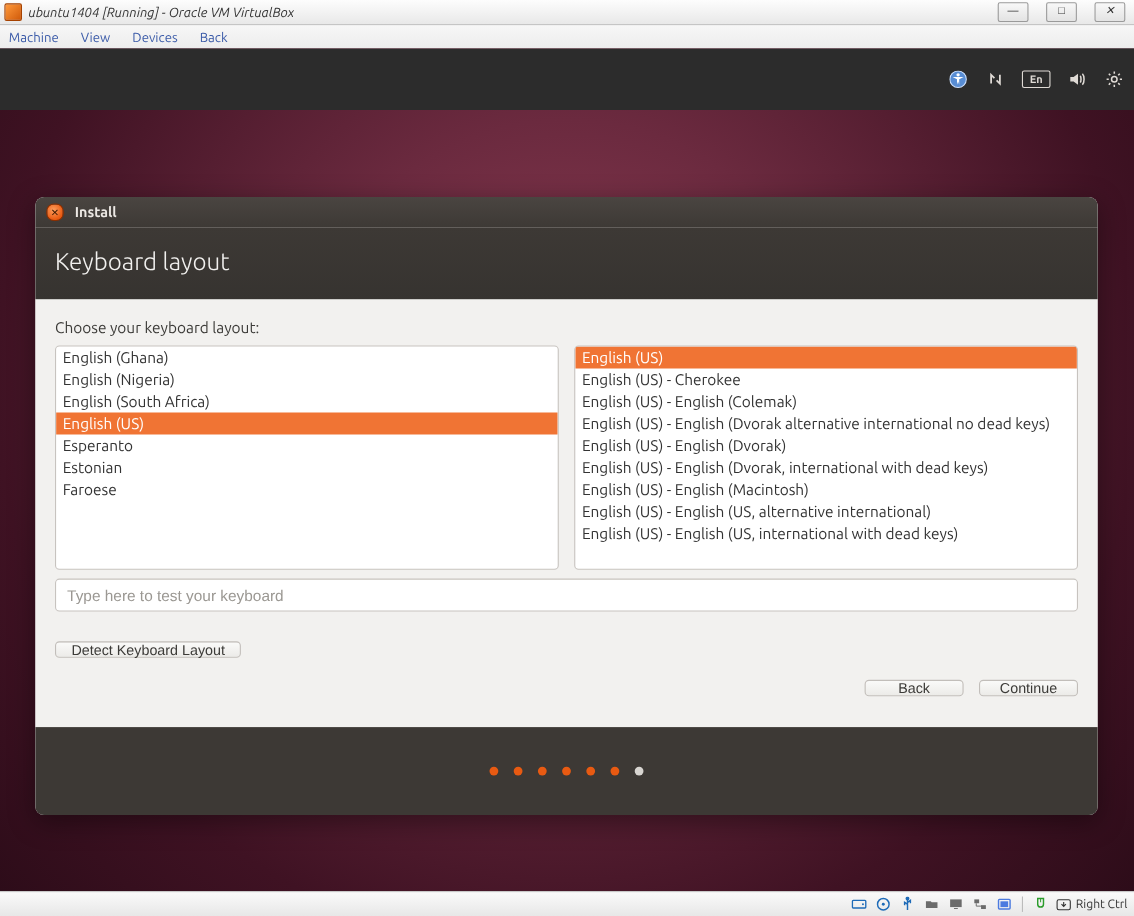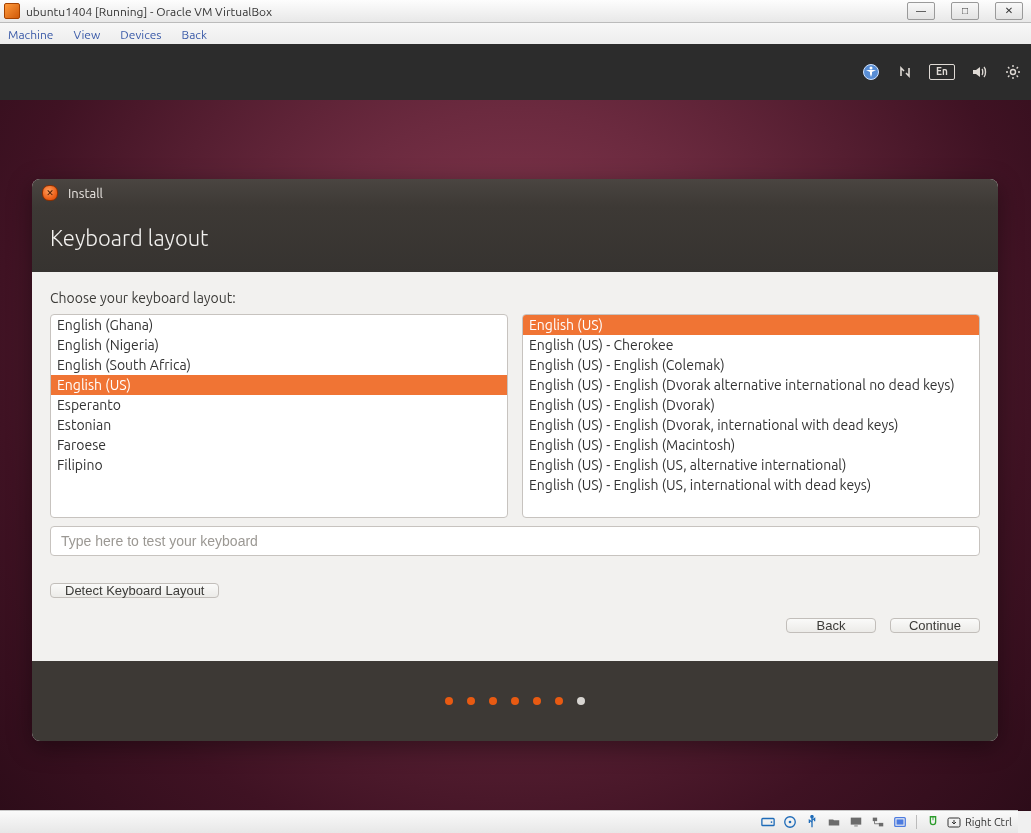--- a/index.html
+++ b/index.html
@@ -1,42 +1,42 @@
 <!DOCTYPE html>
 <html><head>
 <meta charset="utf-8">
 <style>
   html,body{margin:0;padding:0;font-family:"Ubuntu","Segoe UI",Arial,sans-serif;background:#f0f0f0;height:100%;overflow:hidden;}
   body{width:1031px;height:833px;position:relative;}
   
-  .vb-titlebar{height:22px;background:linear-gradient(#fdfdfd,#e8e8e8);border-bottom:1px solid #bbb;display:flex;align-items:center;padding:0 4px;font-size:12px;color:#333;}
+  .vb-titlebar{height:22px;background:linear-gradient(#fdfdfd,#e8e8e8);border-bottom:1px solid #bbb;display:flex;align-items:center;padding:0 4px;font-size:12px;color:#333;font-style:italic;}
   .vb-titlebar .vb-icon{width:14px;height:14px;margin-right:6px;background:linear-gradient(135deg,#ff9a3c,#d05a0a);border:1px solid #a64200;border-radius:2px;}
   .vb-titlebar .spacer{flex:1;}
   .vb-titlebar .win-btns{display:flex;gap:16px;padding-right:4px;}
   .vb-titlebar .win-btn{width:26px;height:16px;border:1px solid #9a9a9a;background:linear-gradient(#f8f8f8,#e3e3e3);border-radius:2px;display:flex;align-items:center;justify-content:center;font-size:10px;line-height:1;cursor:pointer;font-family:Arial,sans-serif;}
   .vb-menubar{height:22px;background:linear-gradient(#f7f7f7,#ececec);border-bottom:1px solid #c8c8c8;display:flex;align-items:center;padding:0 8px;font-size:12px;gap:20px;color:#3a5aa8;}
   .vb-menubar span{cursor:pointer;}
-  .vb-statusbar{position:absolute;left:0;right:13px;bottom:0;height:22px;background:linear-gradient(#fafafa,#e7e7e7);border-top:1px solid #c8c8c8;display:flex;align-items:center;justify-content:flex-end;gap:6px;padding:0 6px;font-size:11px;color:#333;}
+  .vb-statusbar{position:absolute;left:0;right:0;bottom:0;height:22px;background:linear-gradient(#fafafa,#e7e7e7);border-top:1px solid #c8c8c8;display:flex;align-items:center;justify-content:flex-end;gap:6px;padding:0 6px;font-size:11px;color:#333;}
   .vb-statusbar .st-icon{width:16px;height:14px;display:flex;align-items:center;justify-content:center;}
   .vb-statusbar .st-icon svg{width:14px;height:14px;}
   .vb-statusbar .sep{width:1px;height:14px;background:#bbb;margin:0 2px;}
   .vb-statusbar .host-key{display:flex;align-items:center;gap:4px;}
   
   .guest{position:absolute;left:0;right:0;top:44px;bottom:22px;background:radial-gradient(circle at 50% 40%,#8d3c53 0%,#6b2a3f 35%,#3f1223 75%,#2d0c19 100%);overflow:hidden;}
   
   .unity-panel{height:24px;background:#2c2c2c;display:flex;align-items:center;justify-content:flex-end;padding:16px 8px;gap:14px;}
   .panel-icon{width:20px;height:20px;display:flex;align-items:center;justify-content:center;color:#dfdad5;cursor:pointer;}
   .panel-icon svg{width:16px;height:16px;}
   .panel-icon.lang{font-size:10px;font-weight:bold;border:1px solid #dfdad5;border-radius:2px;padding:0 2px;height:14px;line-height:14px;}
   
   
   .install-win{position:absolute;left:32px;top:135px;width:966px;border-radius:8px;overflow:hidden;box-shadow:0 6px 24px rgba(0,0,0,0.4);display:flex;flex-direction:column;background:#f2f1ef;}
   .win-titlebar{height:28px;background:linear-gradient(#4a4541,#3d3935);display:flex;align-items:center;padding:0 10px;gap:10px;}
   .close-btn{width:14px;height:14px;border-radius:7px;background:radial-gradient(circle at 40% 35%,#ff9d5c,#e85a12 70%);border:1px solid #8c2f00;display:flex;align-items:center;justify-content:center;color:#3a1700;font-size:9px;line-height:1;cursor:pointer;}
-  .win-title{color:#ece8e4;font-size:13px;font-weight:normal;}
+  .win-title{color:#ece8e4;font-size:13px;font-weight:bold;}
   .win-header{background:linear-gradient(#3d3935,#363330);padding:18px 18px 22px 18px;color:#f2f1ef;font-size:22px;font-weight:300;}
   .win-body{padding:18px 18px 14px 18px;color:#3c3b38;font-size:14px;}
   .prompt{margin-bottom:8px;}
   .kb-columns{display:flex;gap:14px;margin-bottom:8px;}
   .kb-list{flex:1;height:202px;border:1px solid #c7c3bf;border-radius:4px;background:#fff;overflow:hidden;position:relative;}
   .kb-list .scroll{position:absolute;inset:0;overflow-y:auto;}
   .kb-list .item{padding:2px 6px;font-size:14px;color:#333;cursor:pointer;white-space:nowrap;}
   .kb-list .item.selected{background:#f07434;color:#fff;}
   
   .kb-list .scroll::-webkit-scrollbar{width:5px;}
@@ -115,21 +115,20 @@
       <div class="kb-columns">
         <div class="kb-list">
           <div class="scroll" id="left-list">
               <div class="item">English (Ghana)</div>
               <div class="item">English (Nigeria)</div>
               <div class="item">English (South Africa)</div>
               <div class="item selected">English (US)</div>
               <div class="item">Esperanto</div>
               <div class="item">Estonian</div>
               <div class="item">Faroese</div>
-              <div class="item">Filipino</div>
             </div>
         </div>
         <div class="kb-list">
           <div class="scroll" id="right-list">
               <div class="item selected">English (US)</div>
               <div class="item">English (US) - Cherokee</div>
               <div class="item">English (US) - English (Colemak)</div>
               <div class="item">English (US) - English (Dvorak alternative international no dead keys)</div>
               <div class="item">English (US) - English (Dvorak)</div>
               <div class="item">English (US) - English (Dvorak, international with dead keys)</div>

